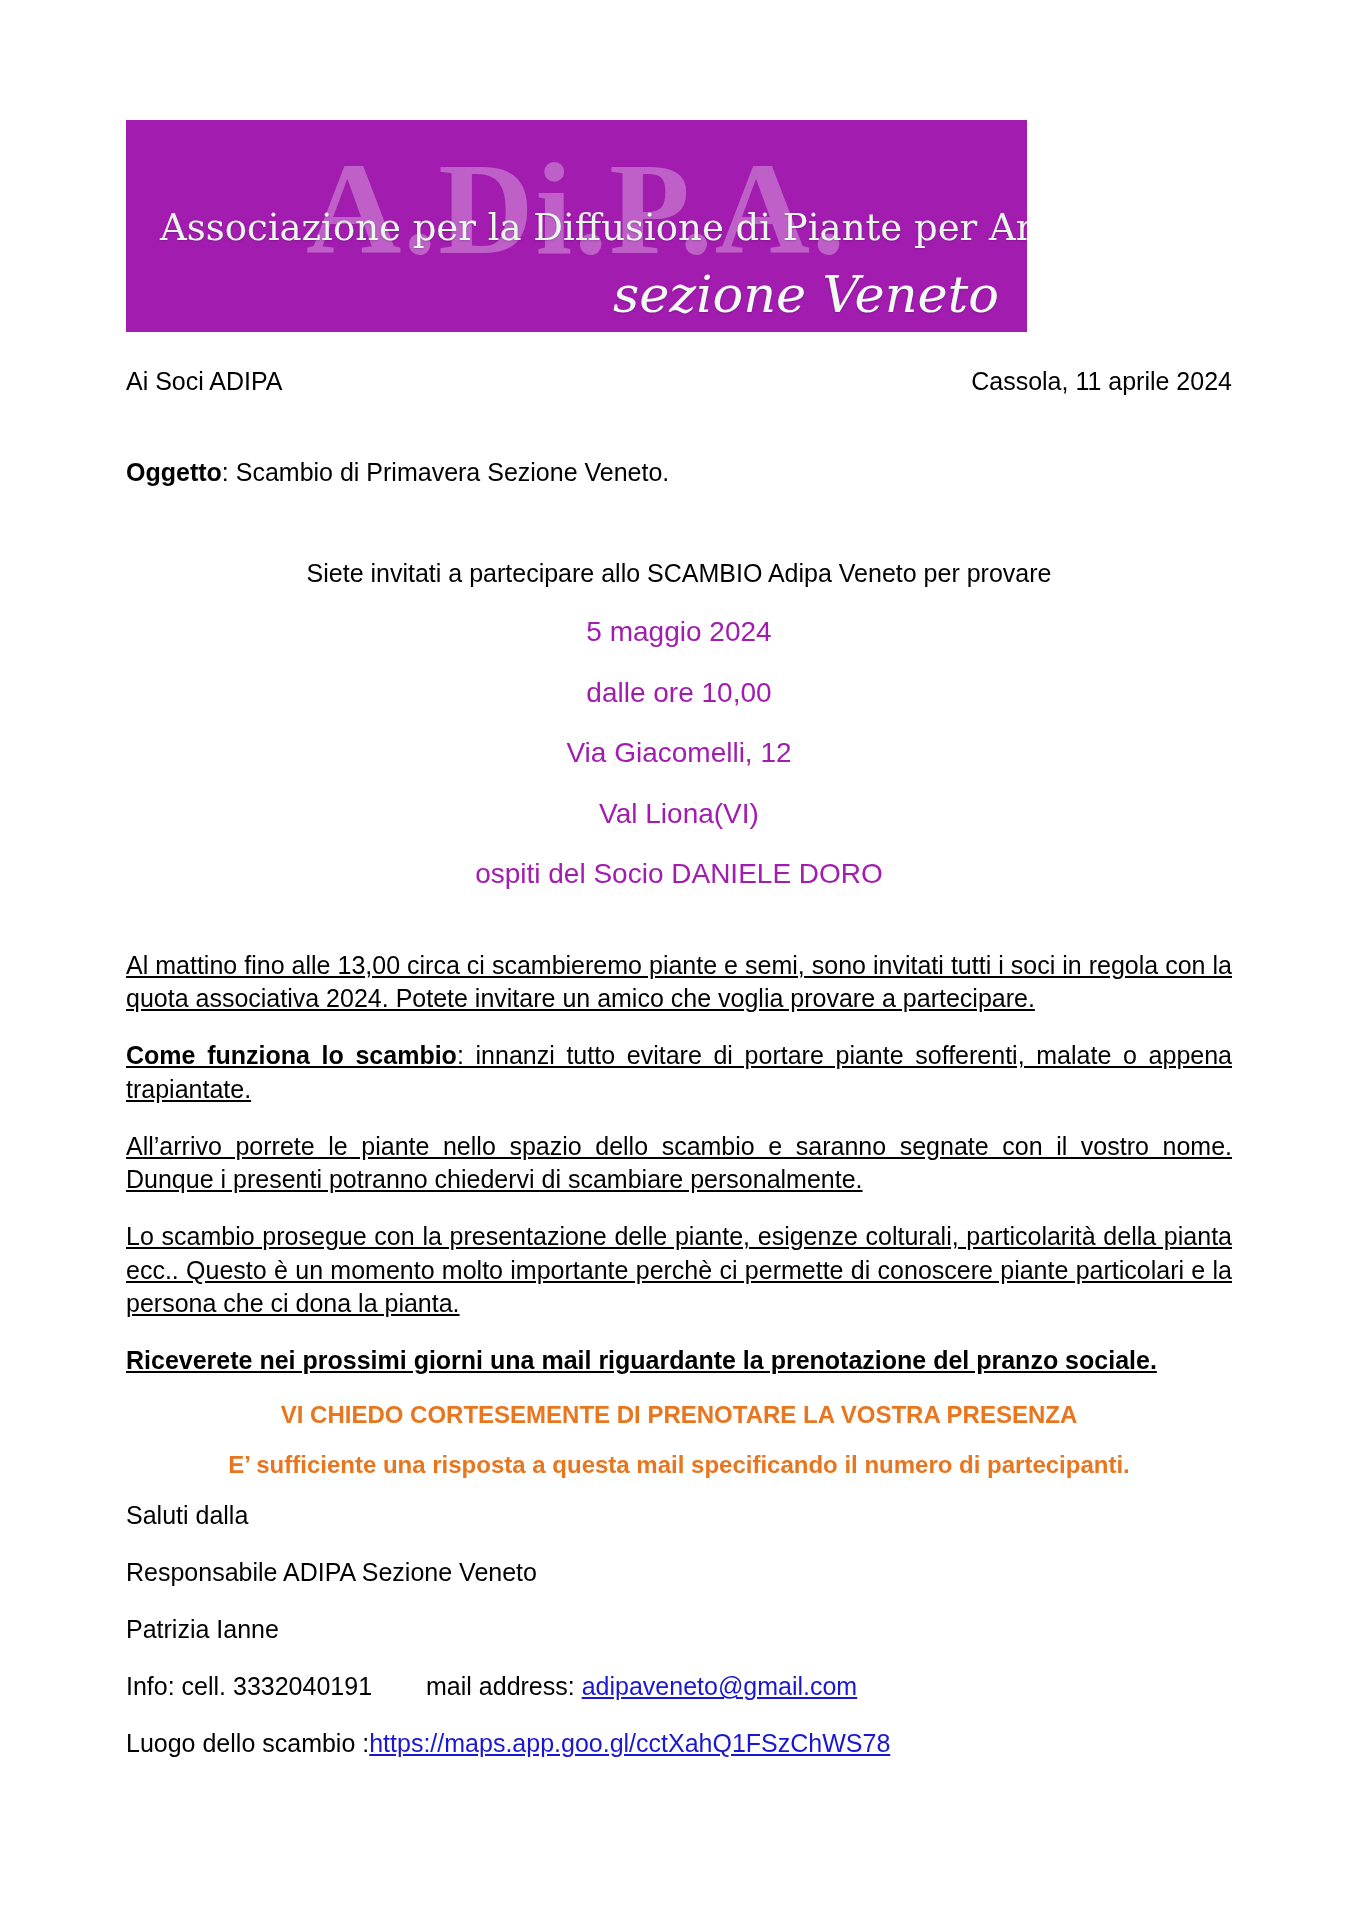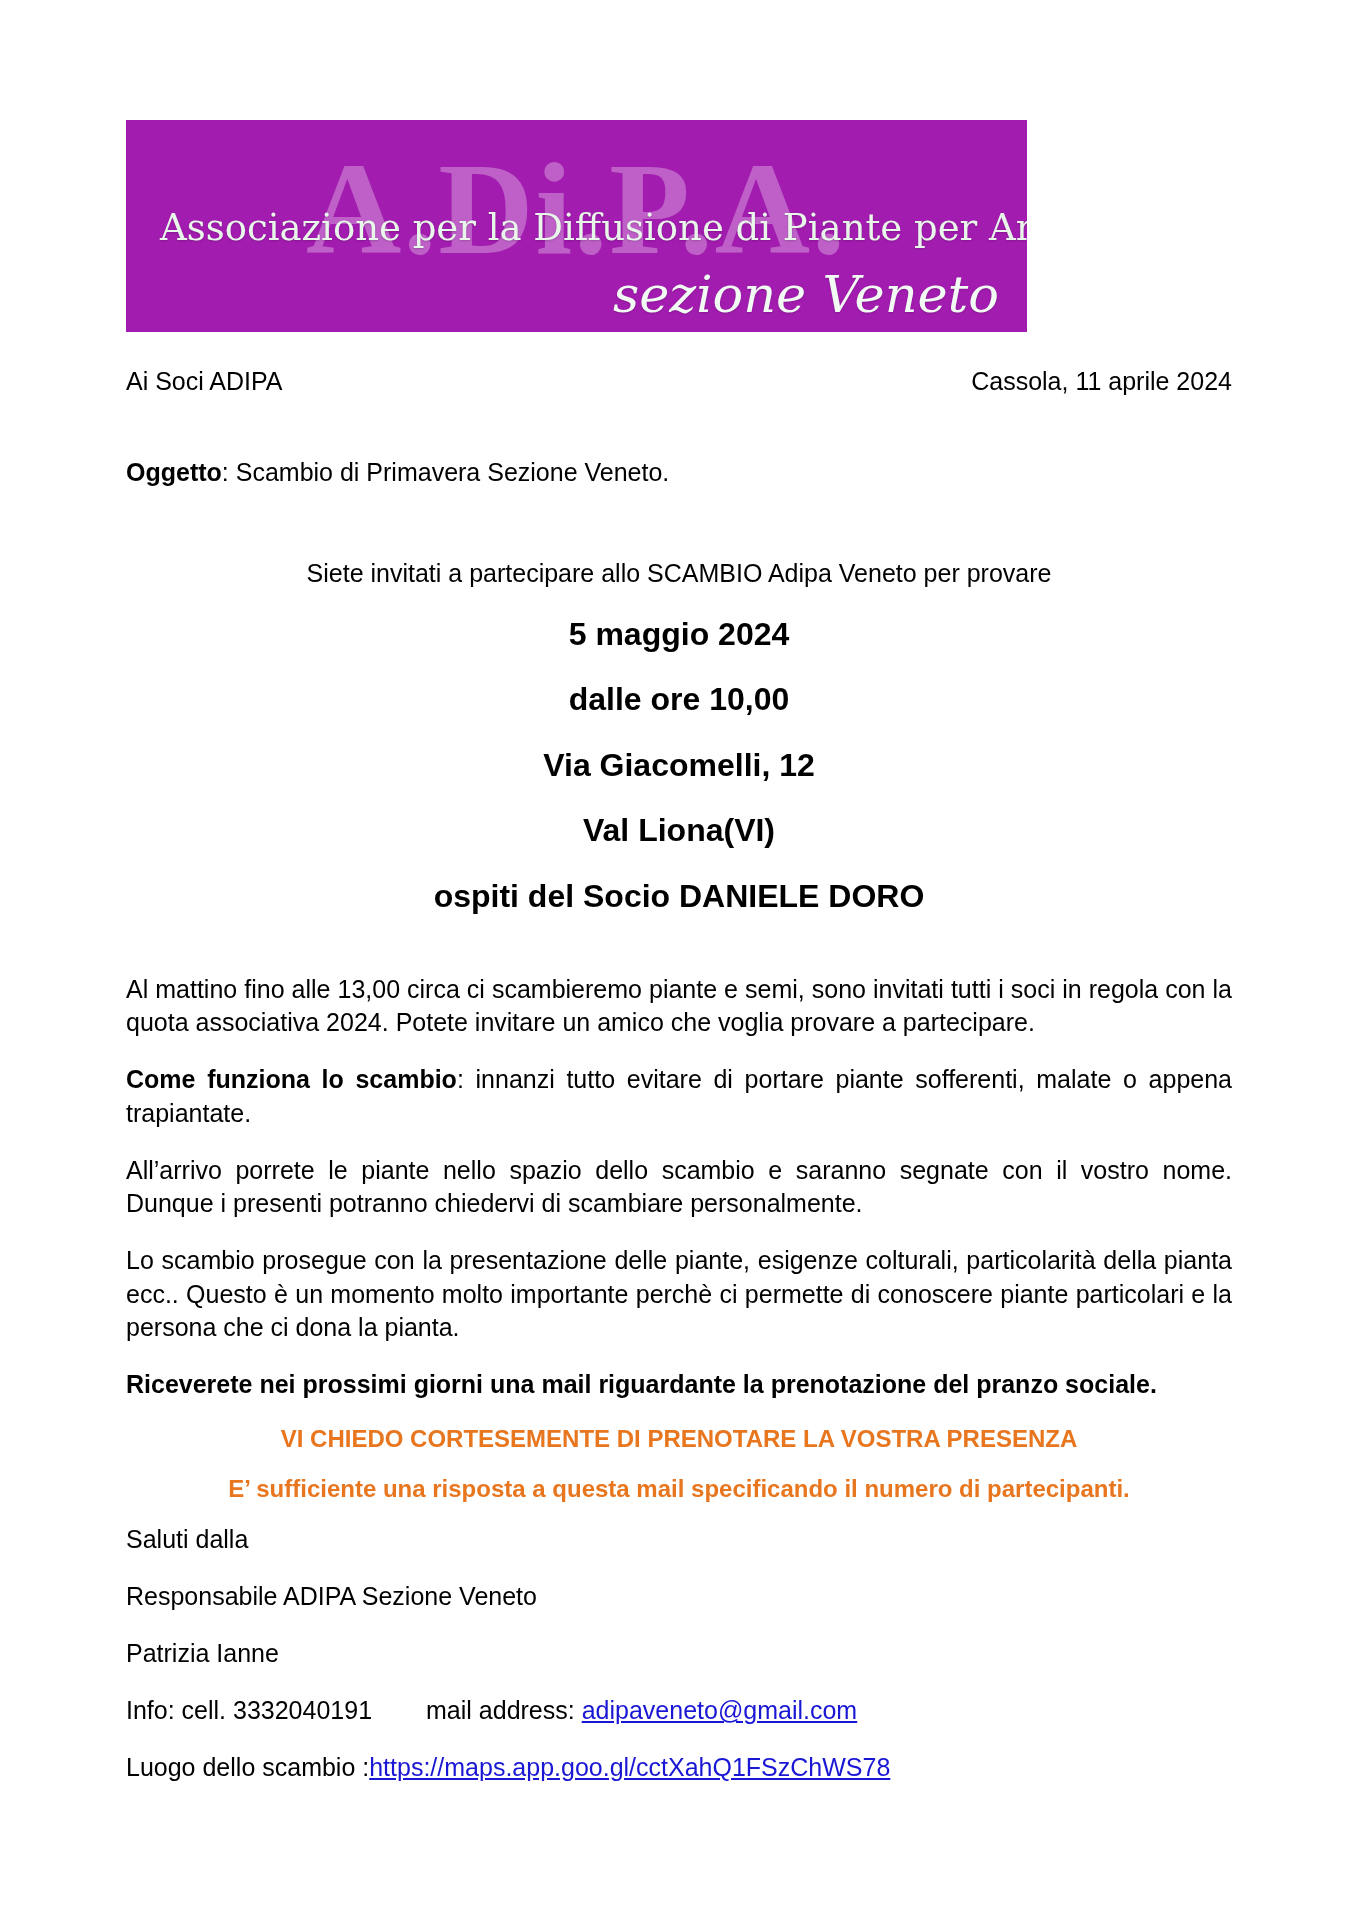--- a/index.html
+++ b/index.html
@@ -93,35 +93,36 @@
   
   .event-block {
     margin-top: 72px;
     text-align: center;
   }
   .event-intro {
     font-size: 25px;
     margin-bottom: 27px;
   }
   .event-line {
-    font-size: 32px;
-    font-weight: 700;
-    color: #000000;
+    font-size: 28px;
+    font-weight: 400;
+    color: #a21caf;
     margin: 0 0 27px 0;
     line-height: 1.2;
   }
   .event-line:last-child { margin-bottom: 0; }
 
   
   .body-copy { margin-top: 58px; }
   .para {
     font-size: 25px;
     line-height: 1.33;
     text-align: justify;
     margin: 4px 0 24px 0;
+    text-decoration: underline;
   }
   .para b { font-weight: 700; }
   .para.bold-all { font-weight: 700; text-align: left; }
 
   .cta {
     text-align: center;
     color: #e8761f;
     font-weight: 700;
     font-size: 24px;
     margin: 0 0 22px 0;

